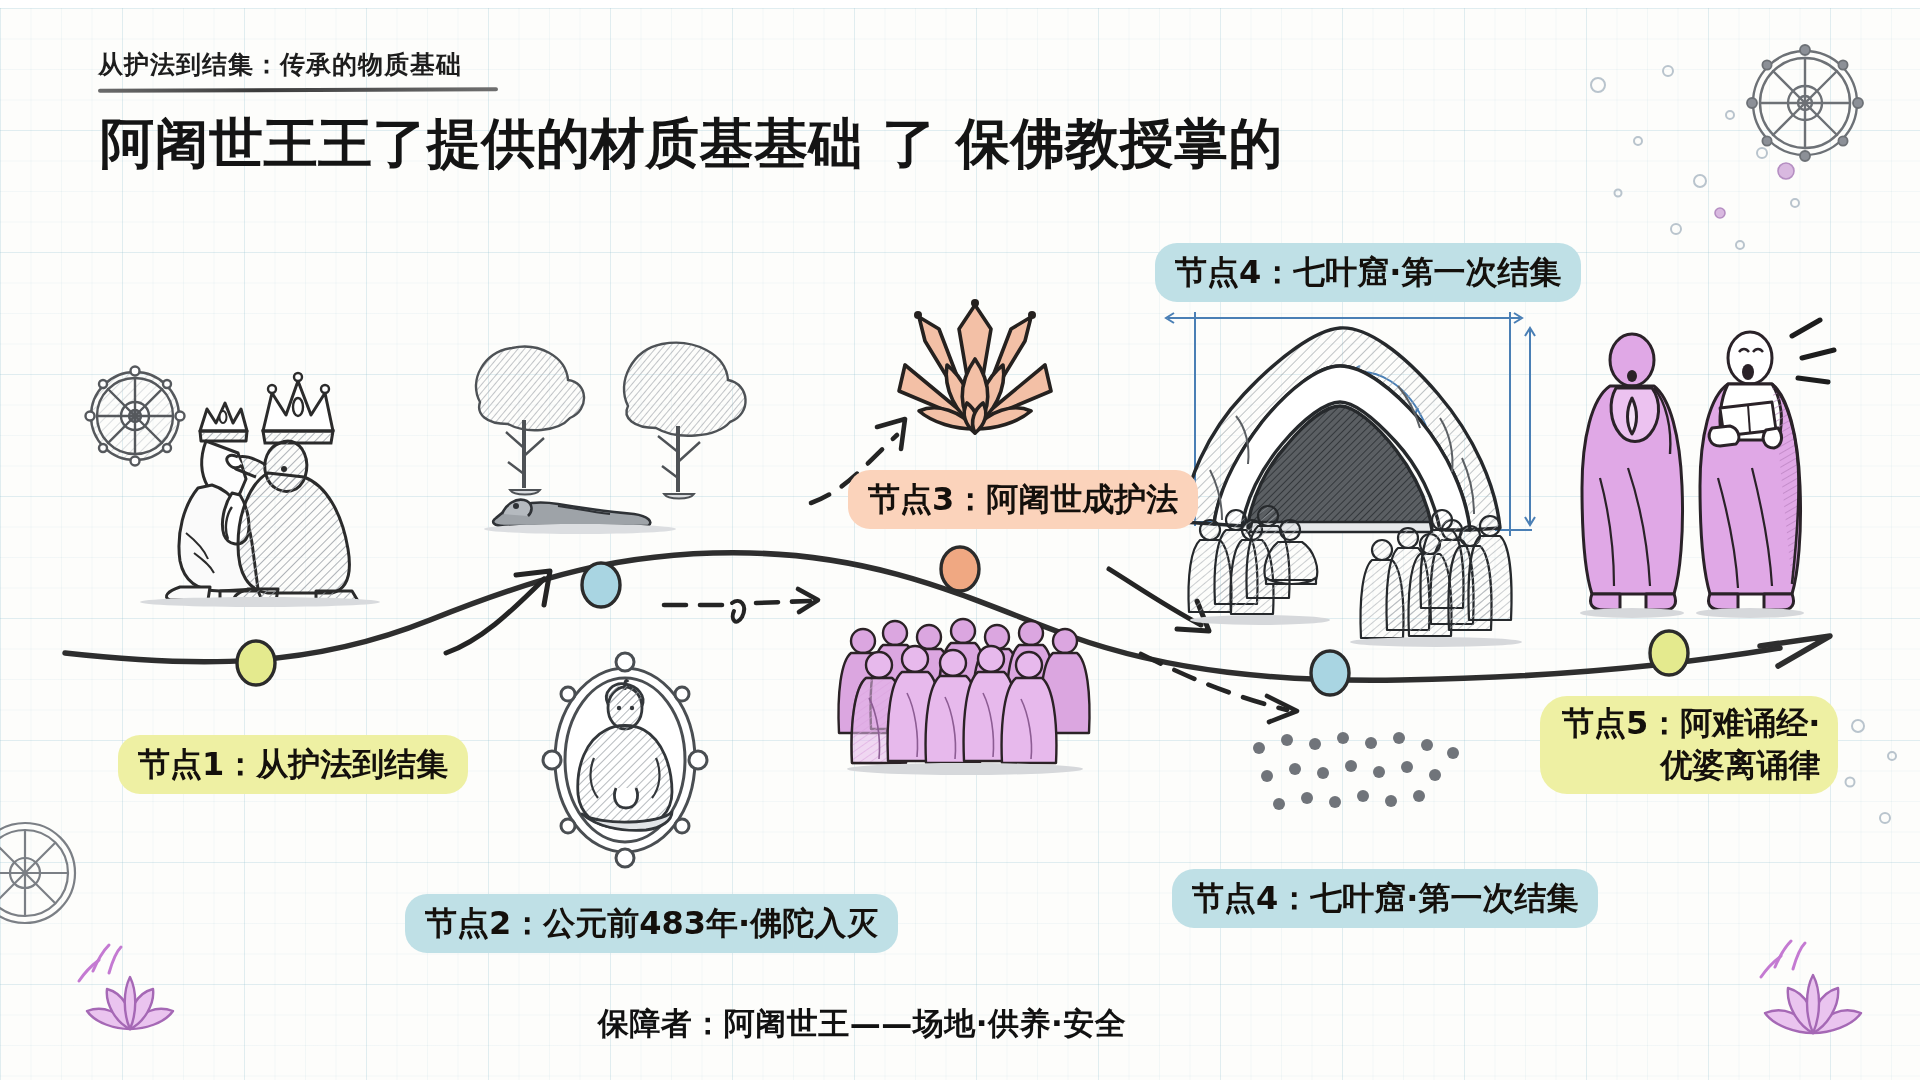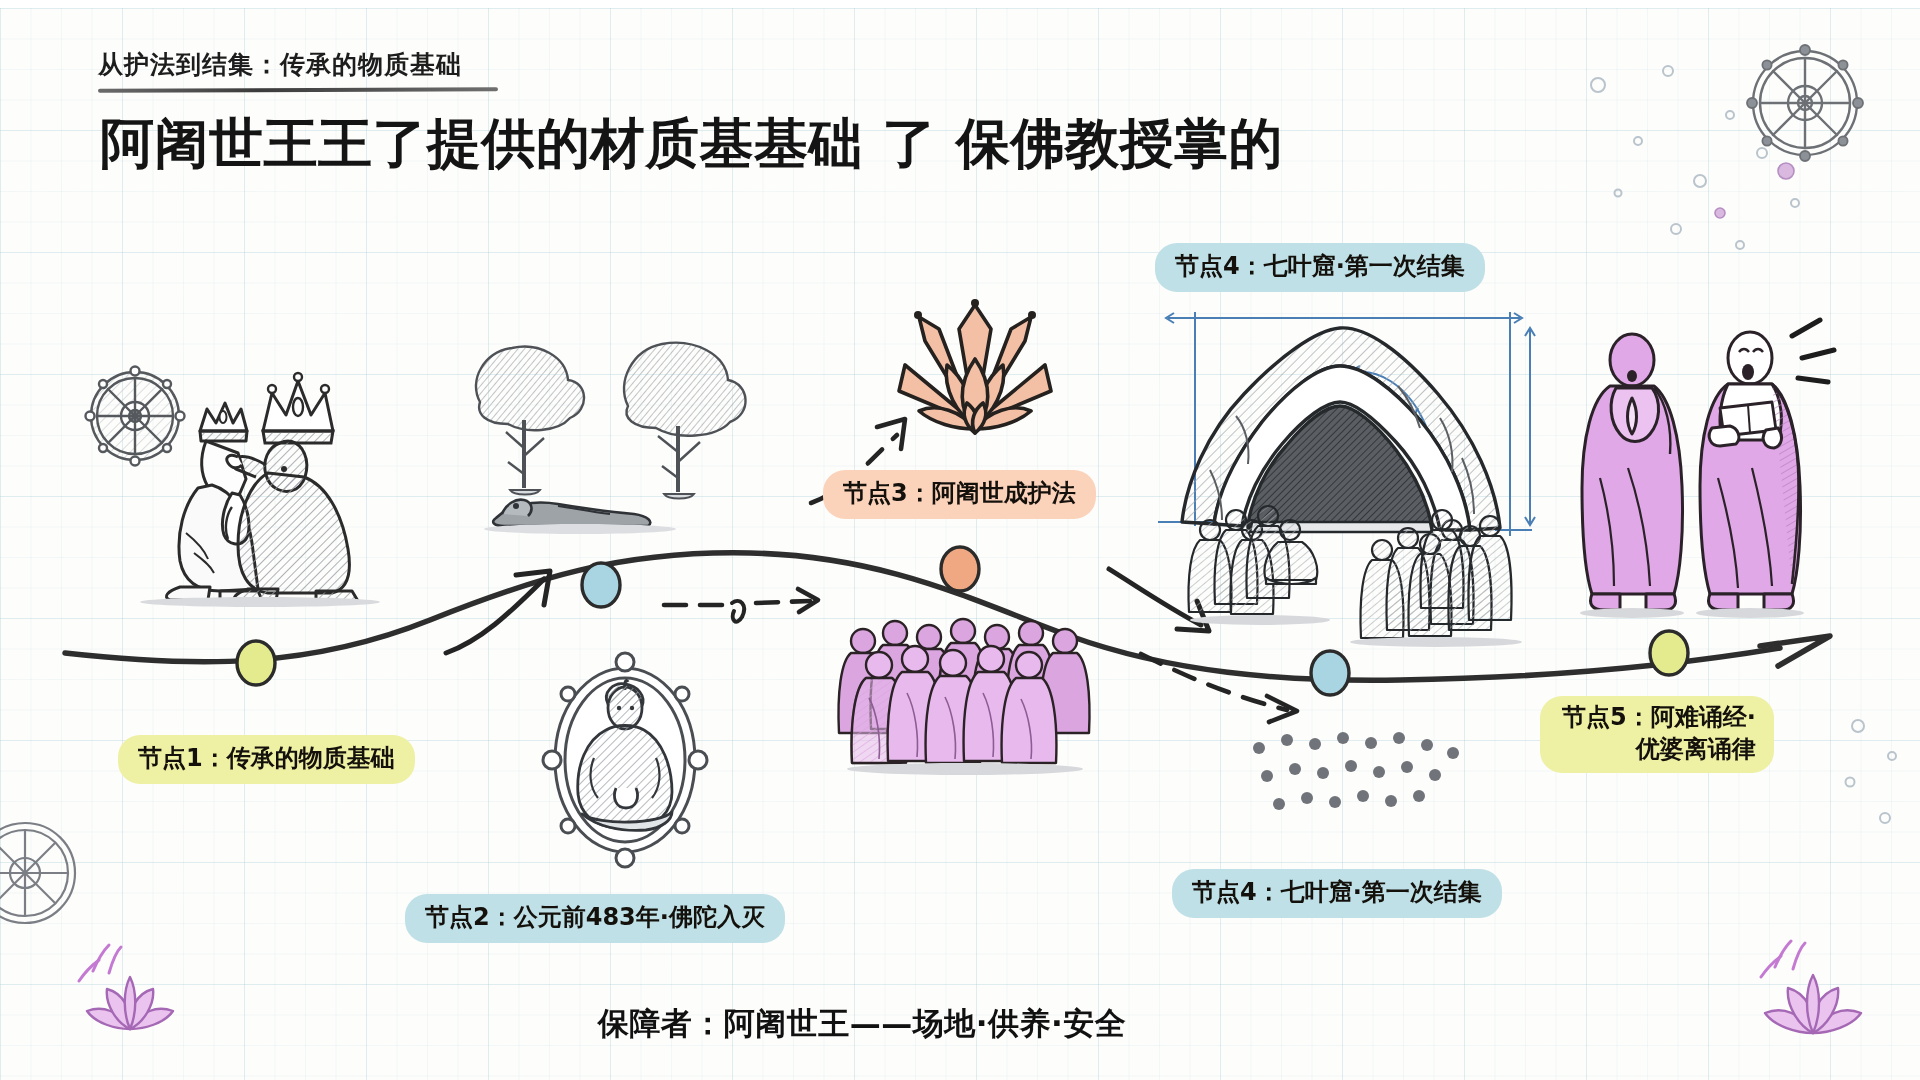--- a/index.html
+++ b/index.html
@@ -52,21 +52,21 @@
     font-weight: 900;
     color: #141414;
     letter-spacing: 0.5px;
     white-space: nowrap;
     font-family: "DejaVu Sans", "Liberation Sans", sans-serif;
   }
 
   
   .pill {
     position: absolute;
-    font-size: 24px;
+    font-size: 32px;
     font-weight: 800;
     color: #14100c;
     padding: 8px 20px 9px 20px;
     border-radius: 22px;
     white-space: nowrap;
     line-height: 1.32;
     font-family: "DejaVu Sans", "Liberation Sans", sans-serif;
   }
   .pill.yellow  { background: #eef0a3; }
   .pill.blue    { background: #bfe0e6; }
@@ -742,29 +742,29 @@
       <g stroke="#1d1d1d" stroke-width="5" stroke-linecap="round">
         <line x1="222" y1="18" x2="250" y2="2"></line>
         <line x1="232" y1="40" x2="264" y2="32"></line>
         <line x1="228" y1="60" x2="258" y2="64"></line>
       </g>
     </svg>
   </div>
 
   <div class="pill blue" style="left:1155px; top:235px;">节点4：七叶窟·第一次结集</div>
 
-  <div class="pill peach" style="left:823px; top:462px;">节点3：阿阇世成护法</div>
-
-  <div class="pill yellow" style="left:118px; top:727px;">节点1：传承的物质基础</div>
+  <div class="pill peach" style="left:848px; top:462px;">节点3：阿阇世成护法</div>
+
+  <div class="pill yellow" style="left:118px; top:727px;">节点1：从护法到结集</div>
 
   <div class="pill blue" style="left:405px; top:886px;">节点2：公元前483年·佛陀入灭</div>
 
 
   <div class="pill blue" style="left:1172px; top:861px;">节点4：七叶窟·第一次结集</div>
 
-  <div class="pill yellow two-line" style="left:1540px; top:688px;">
+  <div class="pill yellow two-line" style="left:1540px; top:688px;border-radius:27px;">
     <span>节点5：阿难诵经·</span>
     <span class="l2">优婆离诵律</span>
   </div>
 
   <div id="bottom-caption">保障者：阿阇世王——场地·供养·安全</div>
 
 </div>
 
 </body></html>

